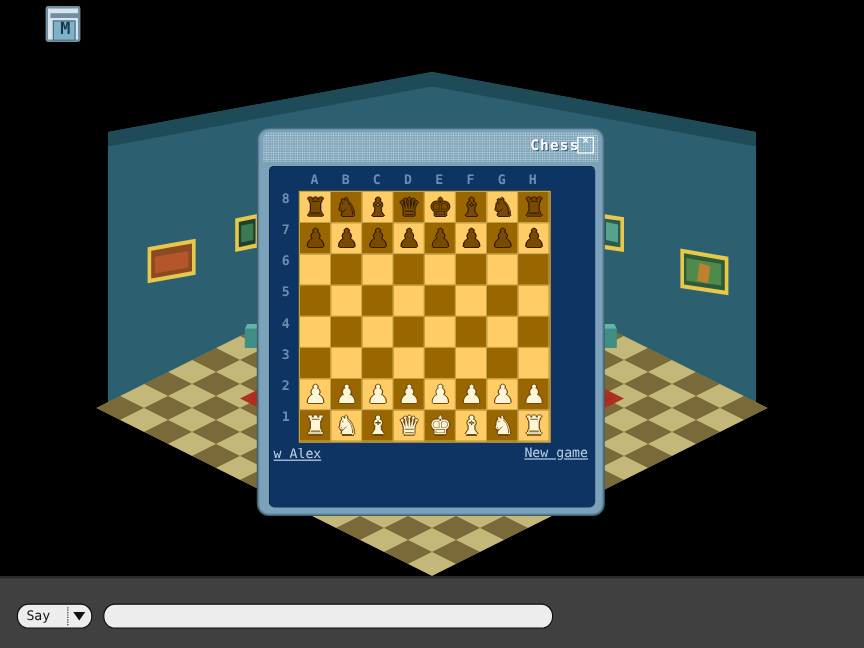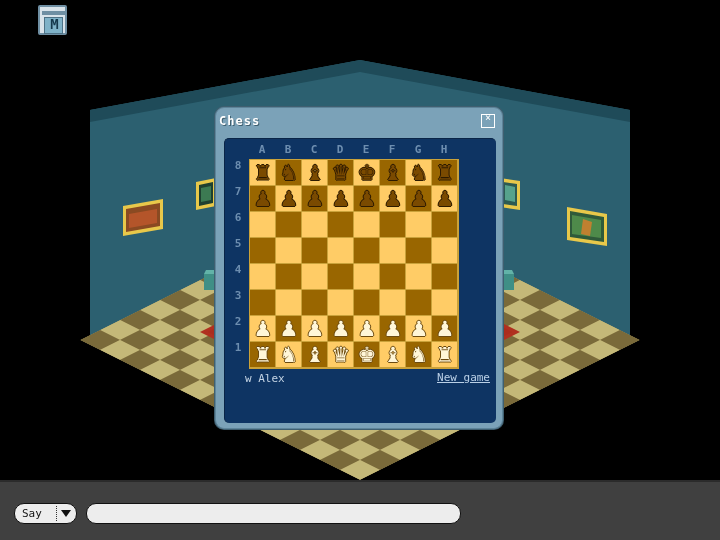--- a/index.html
+++ b/index.html
@@ -23,21 +23,21 @@
         font:bold 14px "DejaVu Sans Mono",monospace;}
 
   
   #chess-window{position:absolute;left:215px;top:107px;width:288px;height:322px;
     background:#7ba2b8;border:1px solid #5d8499;border-radius:9px;box-sizing:border-box;
     box-shadow:0 0 0 1px #3f5f70;}
   #titlebar{position:relative;height:25px;margin:2px 3px 0 3px;border-radius:6px 6px 0 0;
     background-color:#7ba2b8;
     background-image:radial-gradient(#cfe0ea 0.6px, transparent 0.7px);
     background-size:2px 2px;background-position:0 0;}
-  #title-text{position:absolute;left:0;right:16px;top:4px;text-align:left;color:#ffffff;
+  #title-text{position:absolute;left:0;right:16px;top:4px;text-align:right;color:#ffffff;
     font:bold 12px "DejaVu Sans Mono",monospace;letter-spacing:1px;
     text-shadow:1px 1px 0 #3f5f70;}
   #close-btn{position:absolute;right:4px;top:4px;width:14px;height:14px;
     border:1px solid #ffffff;box-sizing:border-box;cursor:pointer;background:transparent;}
   #close-btn span{position:absolute;left:0;top:-3px;width:12px;text-align:center;
     color:#fff;font:10px "DejaVu Sans Mono",monospace;}
   #win-body{position:absolute;left:8px;top:30px;width:272px;height:285px;
     background:#0e3463;border-radius:5px;box-sizing:border-box;
     border-top:1px solid #0a2547;border-left:1px solid #0a2547;}
 
@@ -54,22 +54,22 @@
   .sq{float:left;width:26px;height:26px;position:relative;box-sizing:border-box;
       border-right:1px solid #caa23a;border-bottom:1px solid #caa23a;cursor:pointer;}
   .sq.light{background:#ffcc66;}
   .sq.dark{background:#996600;}
   .pc{position:absolute;left:0;top:0;width:26px;height:26px;text-align:center;
       line-height:27px;font-size:21px;font-family:"DejaVu Sans",sans-serif;}
   .pc.w{color:#fff6d8;text-shadow:0 1px 0 #6b4a10,1px 0 0 #6b4a10,-1px 0 0 #6b4a10,0 -1px 0 #6b4a10;}
   .pc.b{color:#7a4a00;text-shadow:0 1px 0 #2d1a00,1px 0 0 #2d1a00,-1px 0 0 #2d1a00,0 -1px 0 #2d1a00;}
 
   
-  #status{position:absolute;left:20px;top:233px;color:#c4d4e4;
-    font:11px "DejaVu Sans Mono",monospace;}
+  #status{position:absolute;left:3px;top:233px;color:#c4d4e4;
+    font:11px "DejaVu Sans Mono",monospace;text-decoration:underline;}
   #links{position:absolute;right:6px;top:232px;text-align:left;}
   #links a{display:block;color:#b9cfe6;text-decoration:underline;cursor:pointer;
     font:11px "DejaVu Sans Mono",monospace;margin-bottom:2px;}
 
   
   #taskbar{position:absolute;left:0;bottom:0;width:720px;height:60px;background:#404040;
     border-top:2px solid #2b2b2b;box-sizing:border-box;}
   #say-select{position:absolute;left:14px;top:21px;width:63px;height:21px;background:#ededed;
     border:1px solid #111;border-radius:10px;box-sizing:border-box;cursor:pointer;}
   #say-label{position:absolute;left:7px;top:3px;color:#111;

